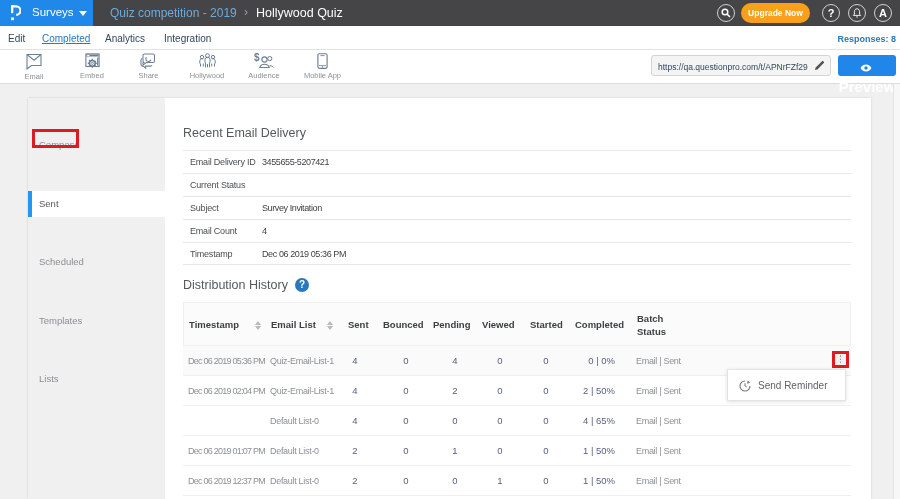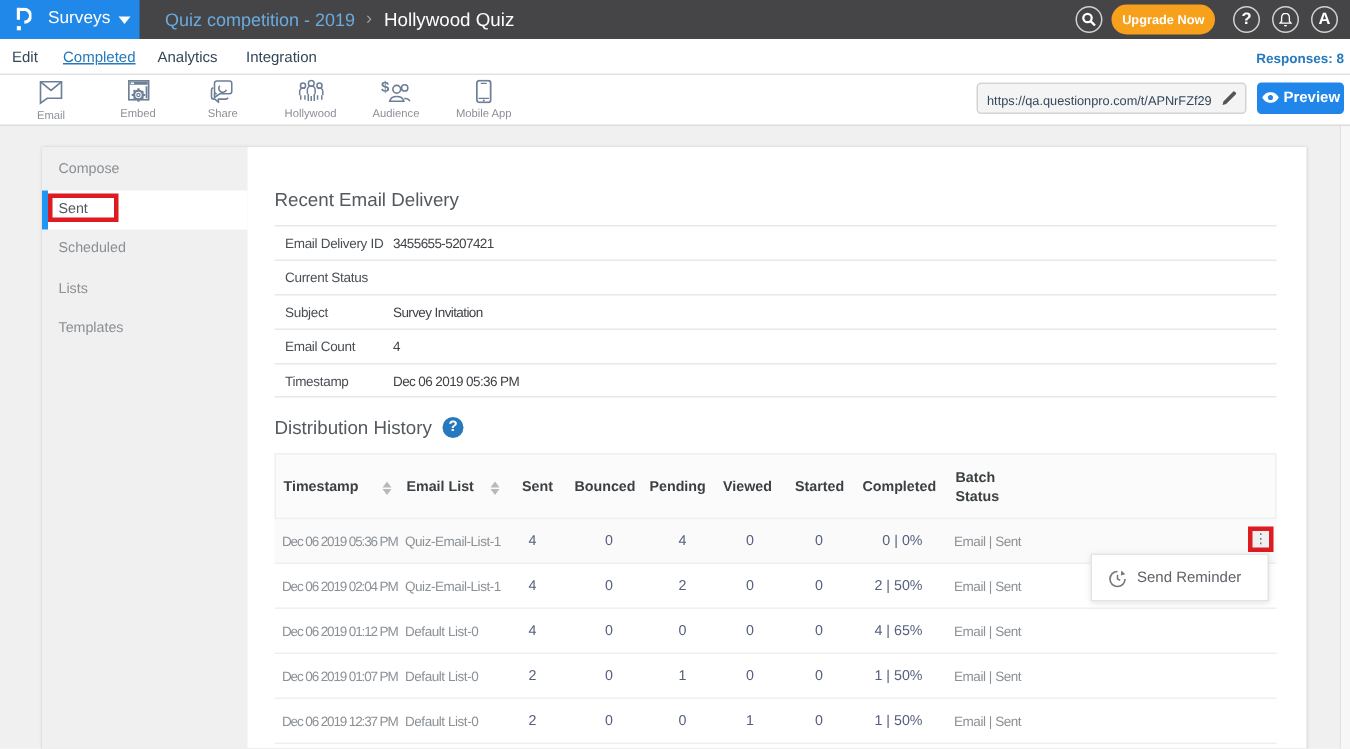--- a/index.html
+++ b/index.html
@@ -16,24 +16,24 @@
 .navbar { position:absolute; left:0; top:26px; width:900px; height:24px; background:#fff; border-bottom:1px solid #e2e2e2; }
 .navitem { position:absolute; top:7px; font-size:10px; color:#33475b; }
 .navactive { color:#2779bd; text-decoration:underline; }
 .responses { position:absolute; right:4px; top:8px; font-size:9px; color:#2779bd; font-weight:bold; }
 .toolbar { position:absolute; left:0; top:50px; width:900px; height:34px; background:#fff; border-bottom:1px solid #dcdcdc; }
 .tool { position:absolute; top:3px; text-align:center; color:#6d7f96; }
 .tool .lbl { font-size:7.5px; color:#8b9096; margin-top:2px; }
 .urlbox { position:absolute; left:651px; top:5px; width:180px; height:21px; background:#f4f4f4; border:1px solid #d4d4d4; border-radius:3px; }
 .urltext { position:absolute; left:6px; top:6px; font-size:8.5px; color:#33475b; white-space:nowrap; }
 .pencil { position:absolute; right:5px; top:4px; }
-.preview { position:absolute; left:838px; top:5px; width:58px; height:21px; background:#2086e9; border-radius:3px; color:#fff; font-size:10px; font-weight:bold; text-align:center; line-height:21px; }
+.preview { position:absolute; left:838px; top:5px; width:58px; height:21px; background:#2086e9; border-radius:3px; color:#fff; font-size:15px; font-weight:bold; text-align:center; line-height:21px; }
 .card { position:absolute; left:28px; top:98px; width:843px; height:401px; background:#fff; box-shadow:0 0 2px rgba(0,0,0,0.15); }
 .sidebar { position:absolute; left:0; top:0; width:137px; height:401px; background:#f0f0f1; padding-top:2px; }
-.sitem { position:relative; height:26.5px; line-height:26.5px; padding-left:11px; font-size:9.5px; color:#8a8f94; }
+.sitem { position:relative; height:26.5px; line-height:26.5px; padding-left:11px; font-size:9.5px; color:#8a8f94;margin-top:32px; }
 .sactive { background:#fff; color:#55595e; border-left:4px solid #2196f3; padding-left:7px; }
 .redbox { position:absolute; border:3px solid #dd1b21; }
 .h1 { position:absolute; font-size:12.5px; color:#54595e; }
 .infotable { position:absolute; left:155px; top:52px; width:668px; }
 .irow { height:23px; border-top:1px solid #e8e8e8; font-size:9px; letter-spacing:-0.2px; line-height:23px; color:#4a4f54; }
 .irow:last-child { border-bottom:1px solid #e8e8e8; }
 .irow { position:relative; } .irow .lab { position:absolute; left:7px; white-space:nowrap; }
 .irow .val { position:absolute; left:79px; color:#3f4347; white-space:nowrap; font-size:9px; letter-spacing:-0.4px; }
 .qmark { position:absolute; left:267px; top:180px; width:14px; height:14px; border-radius:50%; background:#2779bd; color:#fff; font-size:10px; font-weight:bold; text-align:center; line-height:14px; }
 .dtable { position:absolute; left:155px; top:204px; width:668px; }
@@ -176,22 +176,22 @@
       <path d="M0.5,4 C2,1.3 4,0.5 6,0.5 C8,0.5 10,1.3 11.5,4 C10,6.7 8,7.5 6,7.5 C4,7.5 2,6.7 0.5,4 Z" fill="#fff"></path>
       <circle cx="6" cy="4" r="1.7" fill="#2086e9"></circle>
     </svg>Preview</div>
 </div>
 
 <div class="card">
   <div class="sidebar">
     <div class="sitem">Compose</div>
     <div class="sitem sactive">Sent</div>
     <div class="sitem">Scheduled</div>
+    <div class="sitem">Templates</div>
     <div class="sitem">Lists</div>
-    <div class="sitem">Templates</div>
   </div>
   <div class="redbox" style="left:4px;top:31px;width:47px;height:19px;"></div>
 
   <div class="h1" style="left:155px;top:28px;">Recent Email Delivery</div>
   <div class="infotable">
     <div class="irow">
         <span class="lab">Email Delivery ID</span>
         <span class="val">3455655-5207421</span>
       </div>
     <div class="irow">
@@ -246,21 +246,20 @@
       <span class="cell" style="left:87px;">Quiz-Email-List-1</span>
       <span class="cell num" style="left:162px;width:20px;text-align:center;">4</span>
       <span class="cell num" style="left:213px;width:20px;text-align:center;">0</span>
       <span class="cell num" style="left:262px;width:20px;text-align:center;">2</span>
       <span class="cell num" style="left:307px;width:20px;text-align:center;">0</span>
       <span class="cell num" style="left:353px;width:20px;text-align:center;">0</span>
       <span class="cell num" style="left:382px;width:50px;text-align:right;">2 | 50%</span>
       <span class="cell" style="left:453px;">Email | Sent</span>
     </div>
     <div class="drow">
-      <span class="cell ts" style="left:5px;">Dec 06 2019 01:12 PM</span>
       <span class="cell" style="left:87px;">Default List-0</span>
       <span class="cell num" style="left:162px;width:20px;text-align:center;">4</span>
       <span class="cell num" style="left:213px;width:20px;text-align:center;">0</span>
       <span class="cell num" style="left:262px;width:20px;text-align:center;">0</span>
       <span class="cell num" style="left:307px;width:20px;text-align:center;">0</span>
       <span class="cell num" style="left:353px;width:20px;text-align:center;">0</span>
       <span class="cell num" style="left:382px;width:50px;text-align:right;">4 | 65%</span>
       <span class="cell" style="left:453px;">Email | Sent</span>
     </div>
     <div class="drow">

